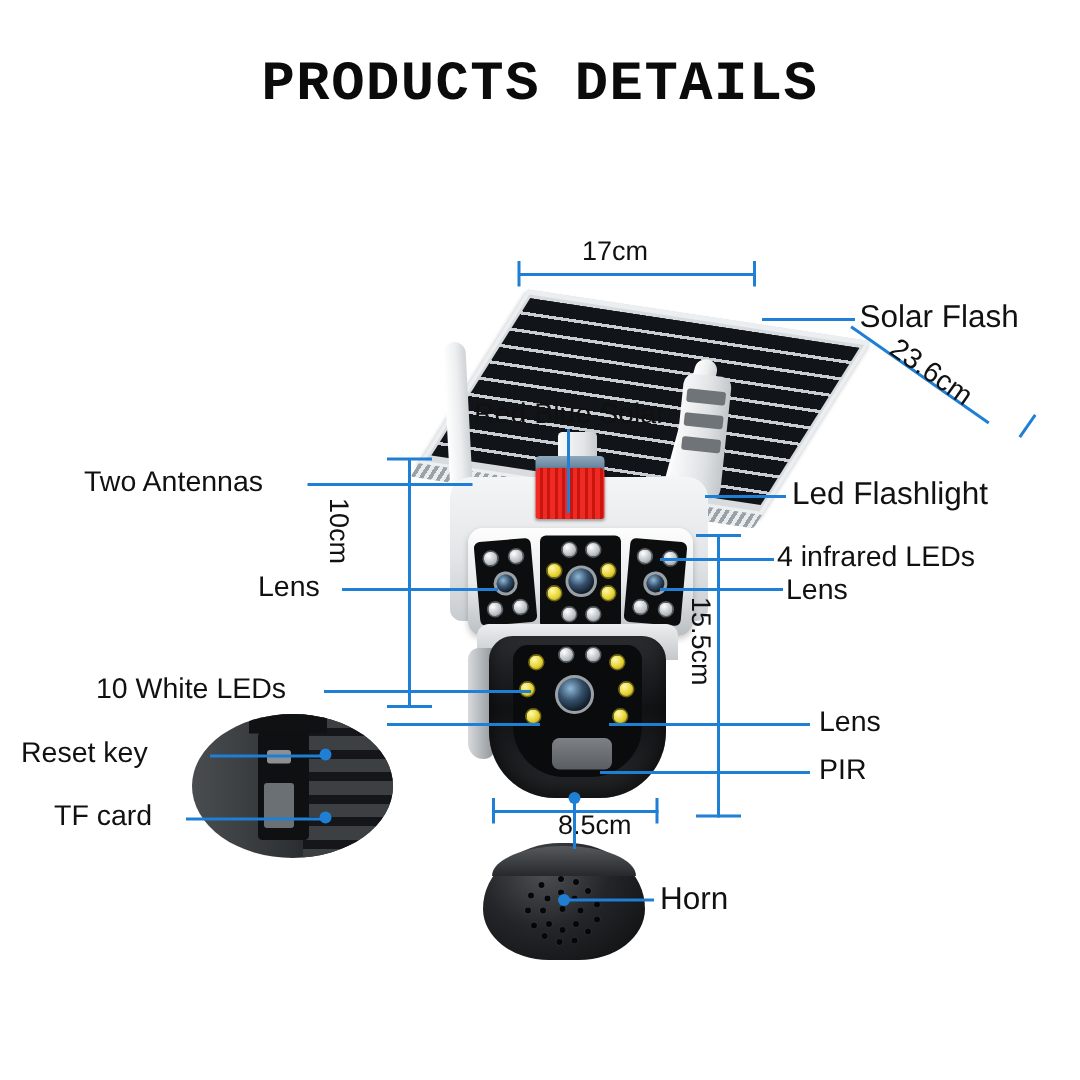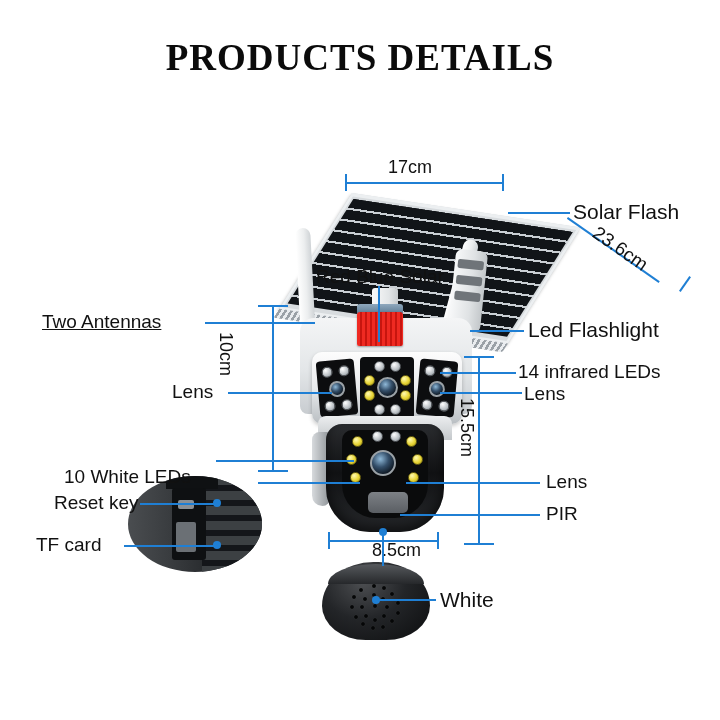--- a/index.html
+++ b/index.html
@@ -21,21 +21,21 @@
   #page-title {
     position: absolute;
     left: 0;
     top: 36px;
     width: 720px;
     text-align: center;
     font-size: 37px;
     font-weight: bold;
     letter-spacing: 1px;
     color: #0b0b0b;
-    font-family: Liberation Serif, serif;
+    font-family: Liberation Mono, monospace;
   }
   
   .label {
     position: absolute;
     font-size: 19px;
     color: #111111;
     white-space: nowrap;
     font-family: "Liberation Sans", sans-serif;
   }
   .dim-text {
@@ -496,56 +496,56 @@
     <div class="tick" style="left:676px; top:283px; width:18px; height:2px; transform:rotate(-55deg);"></div>
     <div class="dim-text" id="dim-236-text">23.6cm</div>
   </div>
 
   <div>
     <div class="label" style="left:316px; top:266px;">Red Blue Solar</div>
     <div class="lead-v" style="left:378px; top:286px; height:56px;"></div>
   </div>
 
   <div>
-    <div class="label" style="left:42px; top:311px;text-decoration:underline;">Two Antennas</div>
+    <div class="label" style="left:56px; top:311px;">Two Antennas</div>
     <div class="lead" style="left:205px; top:322px; width:110px;"></div>
   </div>
 
   <div>
     <div class="label" style="left:172px; top:381px;">Lens</div>
     <div class="lead" style="left:228px; top:392px; width:104px;"></div>
   </div>
 
   <div>
-    <div class="label" style="left:64px; top:466px;">10 White LEDs</div>
+    <div class="label" style="left:64px; top:449px;">10 White LEDs</div>
     <div class="lead" style="left:216px; top:460px; width:138px;"></div>
   </div>
 
   <div>
-    <div class="label" style="left:14px; top:492px;margin-left:40px;">Reset key</div>
+    <div class="label" style="left:14px; top:492px;">Reset key</div>
     <div class="lead" style="left:140px; top:503px; width:76px;"></div>
     <div class="dot" style="left:213px; top:499px;"></div>
   </div>
 
   <div>
     <div class="label" style="left:36px; top:534px;">TF card</div>
     <div class="lead" style="left:124px; top:545px; width:92px;"></div>
     <div class="dot" style="left:213px; top:541px;"></div>
   </div>
 
   <div class="lead" style="left:258px; top:482px; width:102px;"></div>
 
   <div>
     <div class="lead" style="left:470px; top:330px; width:54px;"></div>
     <div class="label" style="left:528px; top:318px; font-size:21px;">Led Flashlight</div>
   </div>
 
   <div>
     <div class="lead" style="left:440px; top:372px; width:76px;"></div>
-    <div class="label" style="left:518px; top:361px;">14 infrared LEDs</div>
+    <div class="label" style="left:518px; top:361px;">4 infrared LEDs</div>
   </div>
 
   <div>
     <div class="lead" style="left:440px; top:392px; width:82px;"></div>
     <div class="label" style="left:524px; top:383px;">Lens</div>
   </div>
 
   <div>
     <div class="lead" style="left:406px; top:482px; width:134px;"></div>
     <div class="label" style="left:546px; top:471px;">Lens</div>
@@ -575,16 +575,16 @@
     <div class="tick" style="left:328px; top:532px; width:2px; height:17px;"></div>
     <div class="tick" style="left:437px; top:532px; width:2px; height:17px;"></div>
     <div class="dim-text" style="left:372px; top:540px;">8.5cm</div>
     <div class="dot" style="left:379px; top:528px;"></div>
     <div class="lead-v" style="left:382px; top:532px; height:34px;"></div>
   </div>
 
   <div>
     <div class="dot" style="left:372px; top:596px;"></div>
     <div class="lead" style="left:376px; top:599px; width:60px;"></div>
-    <div class="label" style="left:440px; top:588px; font-size:21px;">White</div>
+    <div class="label" style="left:440px; top:588px; font-size:21px;">Horn</div>
   </div>
 
 </div>
 
 </body></html>

